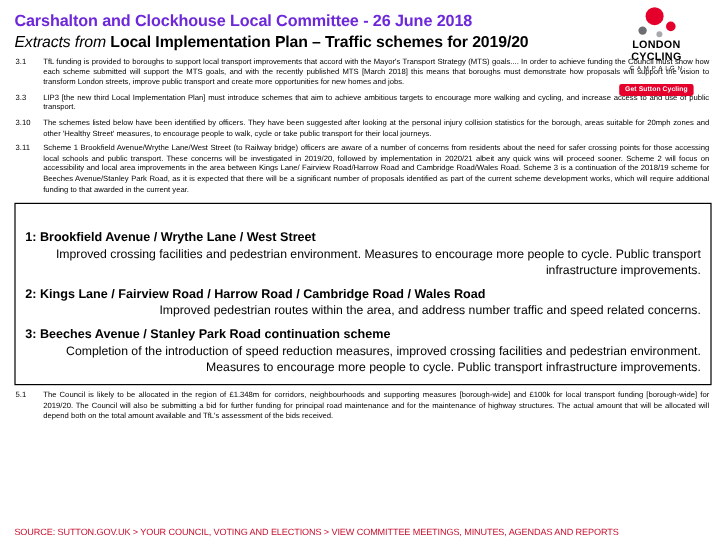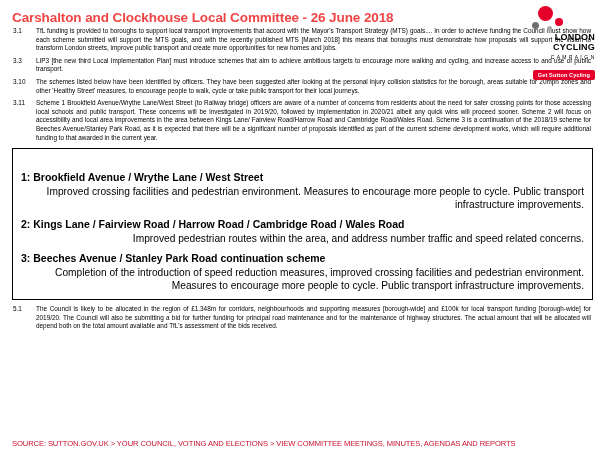--- a/index.html
+++ b/index.html
@@ -17,21 +17,21 @@
   .page {
     position: relative;
     width: 605px;
     height: 453px;
     box-sizing: border-box;
     padding: 8px 10px 0 10px;
   }
   .title {
     font-size: 13.5px;
     font-weight: bold;
-    color: #ef4444;
+    color: #6d28d9;
     letter-spacing: -0.1px;
     line-height: 16px;
     margin: 2px 0 1px 2px;
   }
   .subtitle {
     font-size: 13.2px;
     line-height: 16px;
     margin: 0 0 5px 2px;
     letter-spacing: -0.1px;
   }
@@ -42,21 +42,21 @@
   .subtitle .bold {
     font-weight: bold;
   }
   
   .logo {
     position: absolute;
     top: 6px;
     right: 10px;
     width: 96px;
     height: 62px;
-    text-align: right;
+    text-align: center;
   }
   .logo-mark {
     position: relative;
     height: 26px;
     margin-bottom: 1px;
   }
   .dot {
     position: absolute;
     border-radius: 50%;
   }
@@ -182,20 +182,24 @@
     </div>
     <div class="logo-text">
       <span>LONDON</span><br>
       <span>CYCLING</span>
       <span class="sub">C A M P A I G N</span>
     </div>
     <div class="logo-badge">Get Sutton Cycling</div>
   </div>
 
   <div class="title">Carshalton and Clockhouse Local Committee - 26 June 2018</div>
+  <div class="subtitle">
+    <span class="ital">Extracts from</span>
+    <span class="bold">Local Implementation Plan – Traffic schemes for 2019/20</span>
+  </div>
 
   <div class="para-list">
     <div class="para">
       <div class="para-num">3.1</div>
       <div class="para-body">TfL funding is provided to boroughs to support local transport improvements that accord with the Mayor's Transport Strategy (MTS) goals.... In order to achieve funding the Council must show how each scheme submitted will support the MTS goals, and with the recently published MTS [March 2018] this means that boroughs must demonstrate how proposals will support the vision to transform London streets, improve public transport and create more opportunities for new homes and jobs.</div>
     </div>
     <div class="para">
       <div class="para-num">3.3</div>
       <div class="para-body">LIP3 [the new third Local Implementation Plan] must introduce schemes that aim to achieve ambitious targets to encourage more walking and cycling, and increase access to and use of public transport.</div>
     </div>

